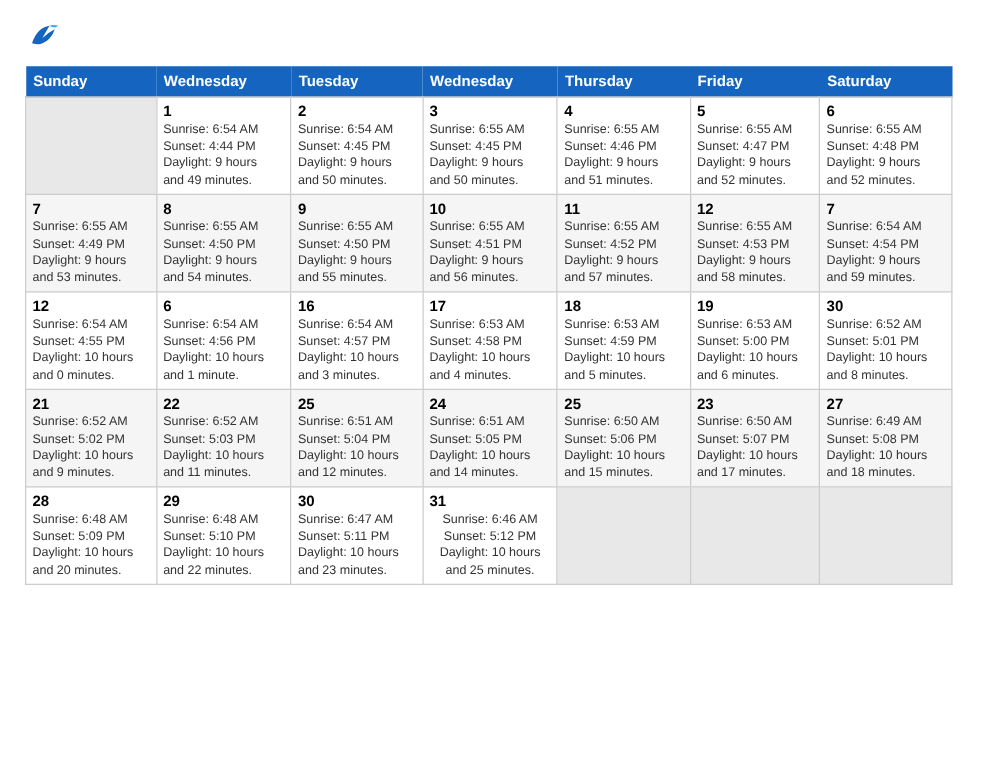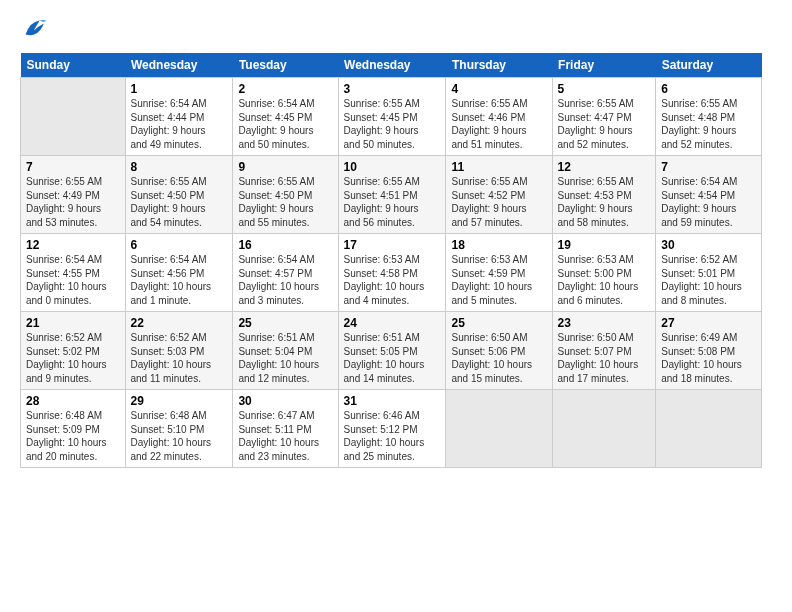--- a/index.html
+++ b/index.html
@@ -348,21 +348,21 @@
           </td>
           <td>
             <span class="day-number">30</span>
             <div class="day-info" style="white-space: pre-line;">Sunrise: 6:47 AM
 Sunset: 5:11 PM
 Daylight: 10 hours
 and 23 minutes.</div>
           </td>
           <td>
             <span class="day-number">31</span>
-            <div class="day-info" style="white-space: pre-line;">Sunrise: 6:46 AM
+            <div class="day-info" style="white-space: pre-line; text-align: center;">Sunrise: 6:46 AM
 Sunset: 5:12 PM
 Daylight: 10 hours
 and 25 minutes.</div>
           </td>
           <td class="empty-cell"></td>
           <td class="empty-cell"></td>
           <td class="empty-cell"></td>
         </tr>
       </tbody>
   </table>

